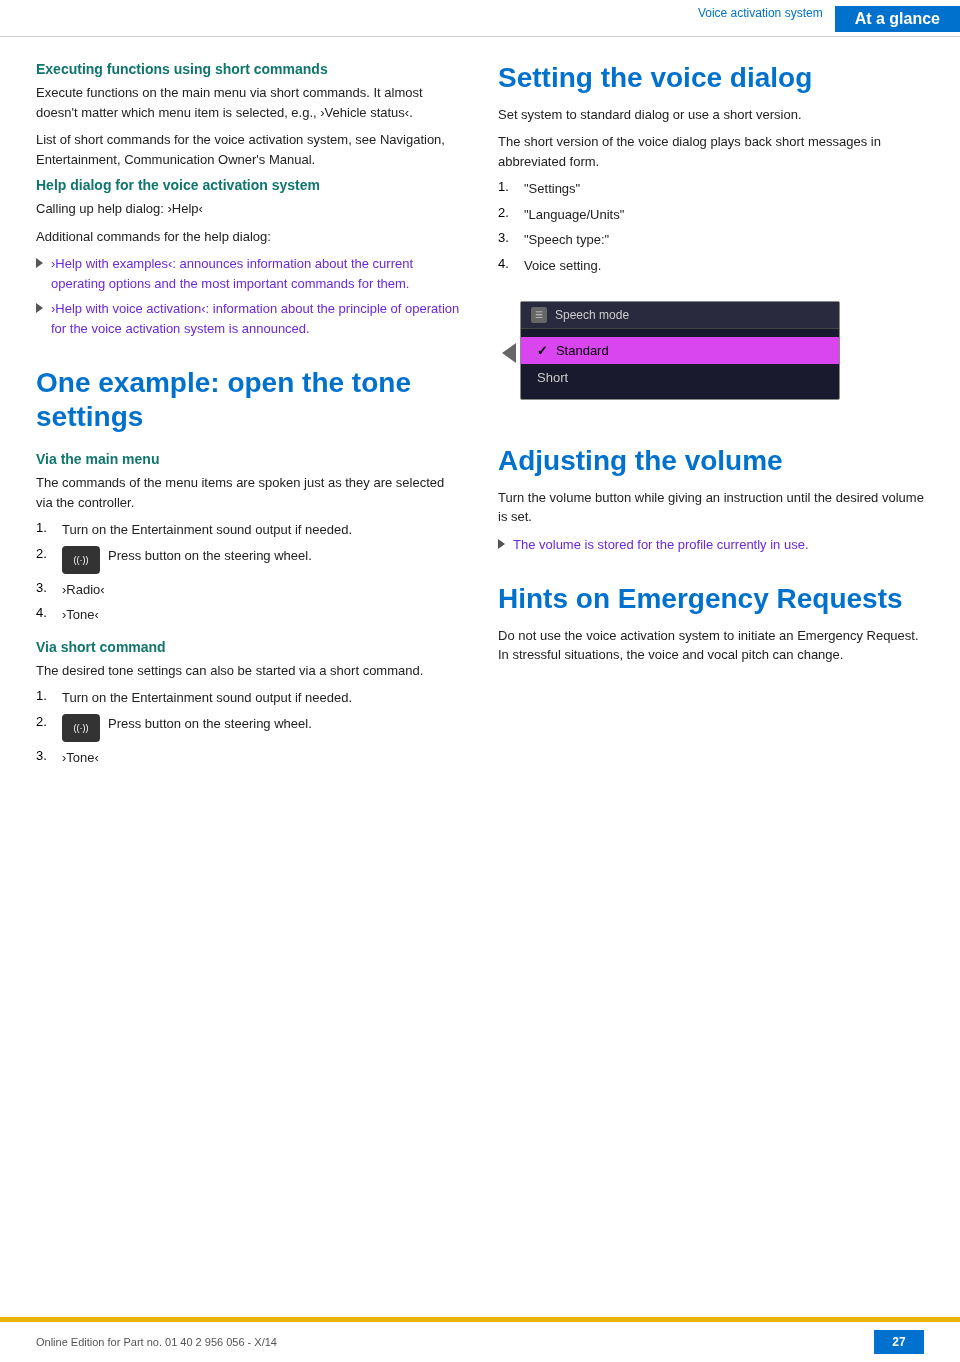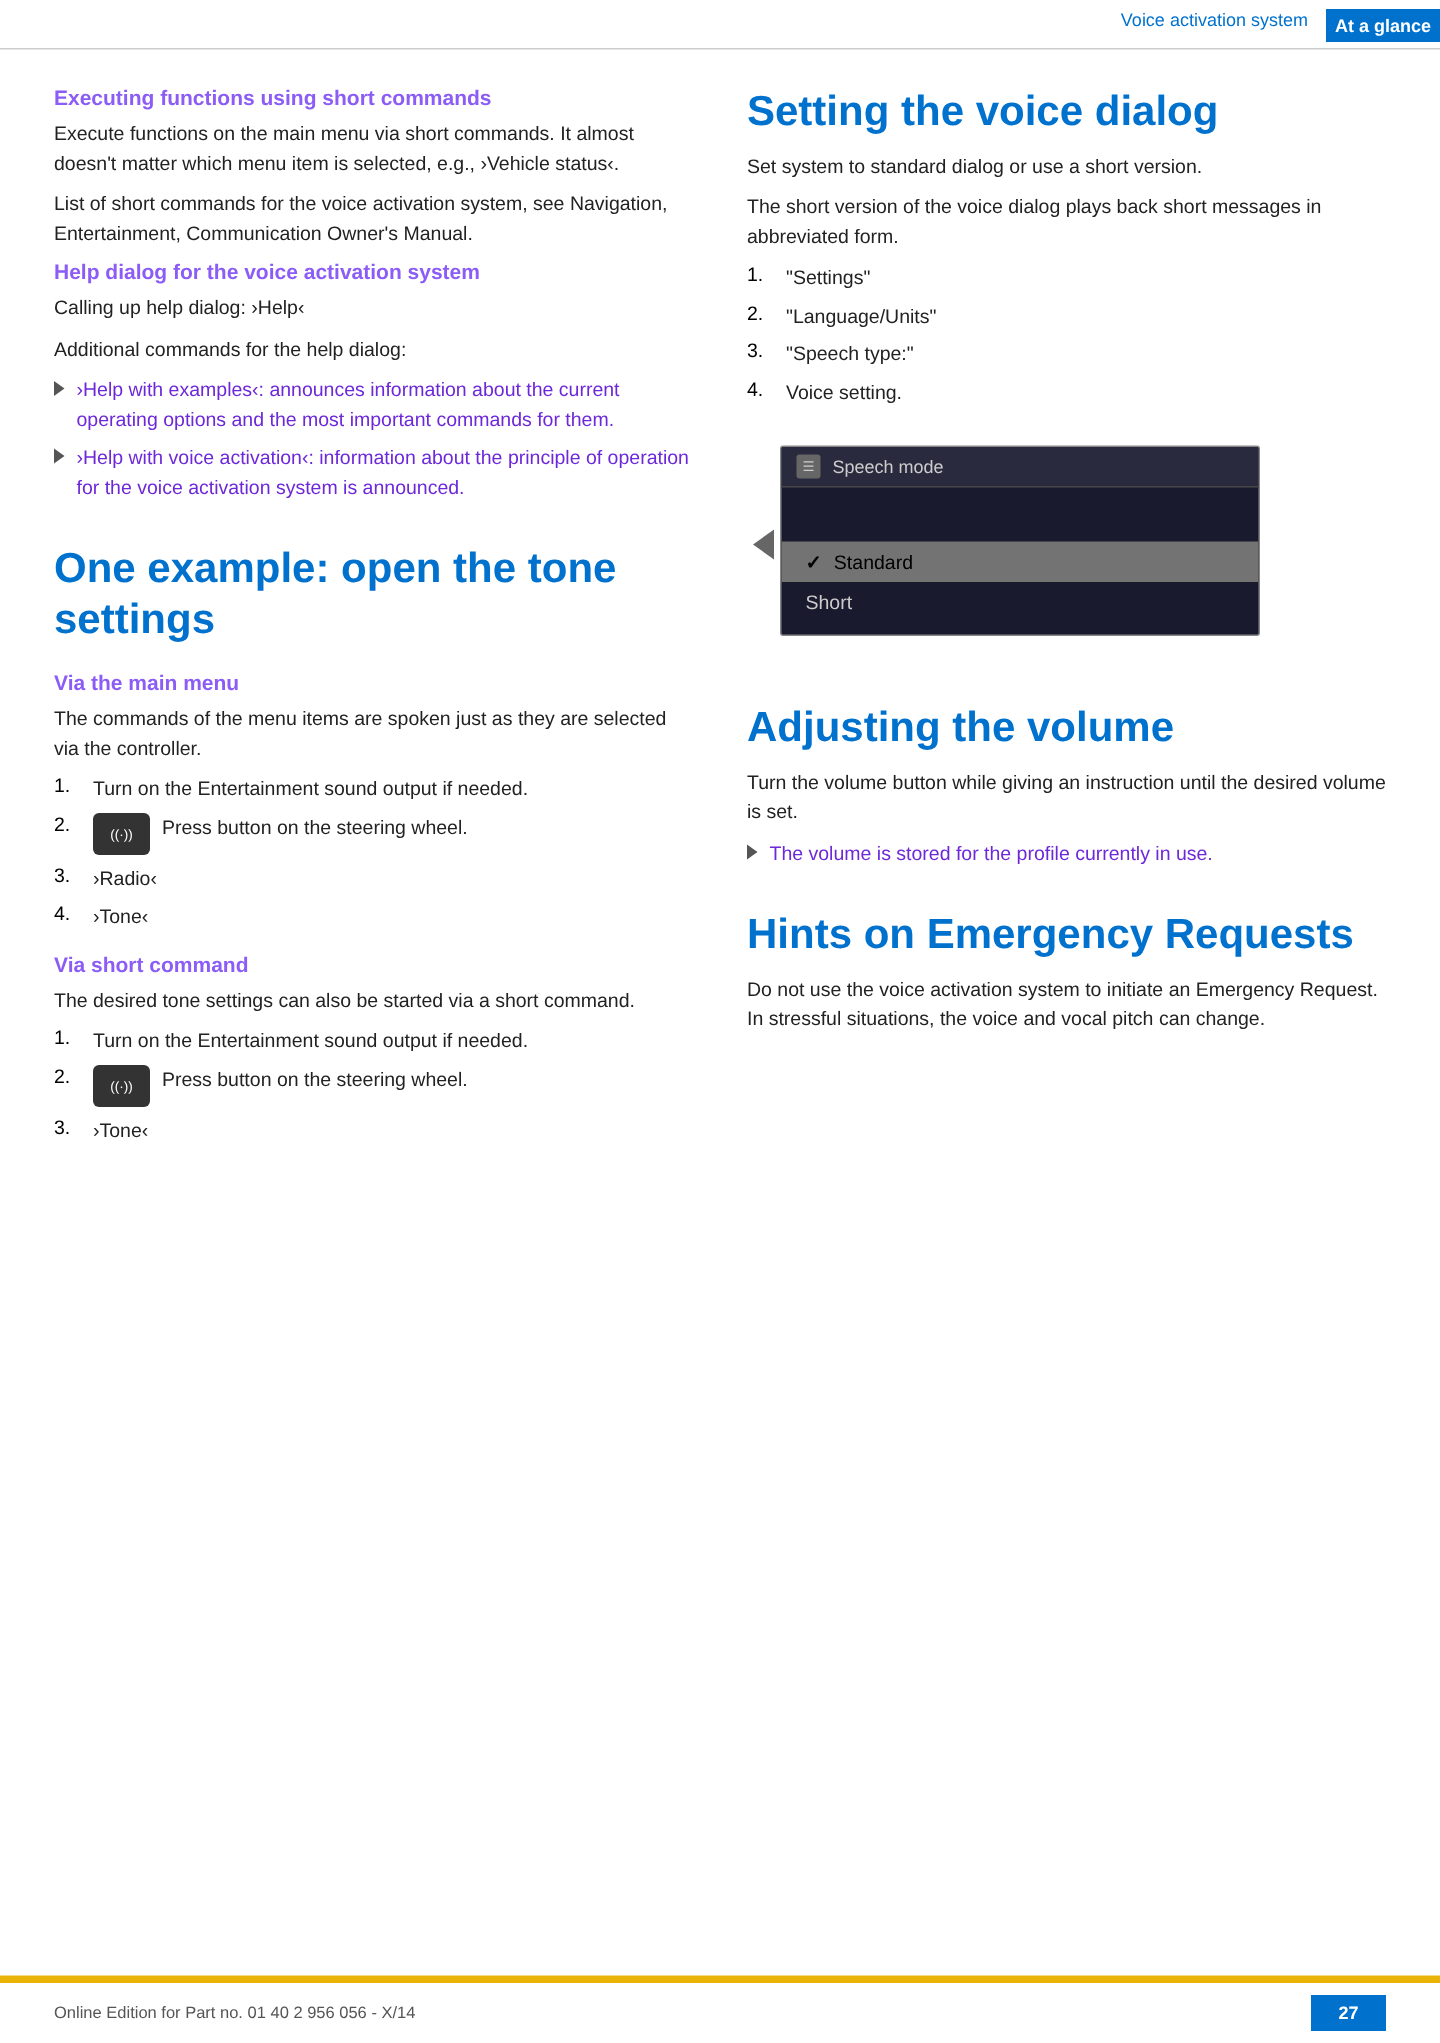--- a/index.html
+++ b/index.html
@@ -27,22 +27,22 @@
       align-items: flex-start;
     }
     .header-section-label {
       color: #0072ce;
       font-size: 12px;
       padding-right: 12px;
     }
     .header-current {
       background: #0072ce;
       color: #fff;
-      font-size: 12px;
-      padding: 4px 6px;
+      font-size: 16px;
+      padding: 4px 20px;
       font-weight: bold;
     }
 
     
     .main-content {
       display: flex;
       padding: 24px 36px 0 36px;
       gap: 36px;
     }
 
@@ -51,21 +51,21 @@
       max-width: 440px;
     }
 
     .right-col {
       flex: 1;
       max-width: 440px;
     }
 
     
     .section-heading-blue {
-      color: #8b5cf6;
+      color: #0f766e;
       font-size: 14px;
       font-weight: bold;
       margin-bottom: 6px;
       margin-top: 18px;
     }
     .section-heading-blue:first-child {
       margin-top: 0;
     }
 
     .large-heading {
@@ -184,25 +184,24 @@
       padding: 8px 0;
       position: relative;
     }
     .speech-option {
       padding: 6px 16px;
       color: #ccc;
       font-size: 13px;
       cursor: pointer;
     }
     .speech-option.selected {
-      background: #737373;
+      background: #d946ef;
       color: #000;
       display: flex;
       align-items: center;
-      margin-top: 28px;
     }
     .speech-option.selected::before {
       content: '✓';
       margin-right: 8px;
       color: #000;
       font-weight: bold;
     }
     .left-arrow-sm {
       width: 0;
       height: 0;

